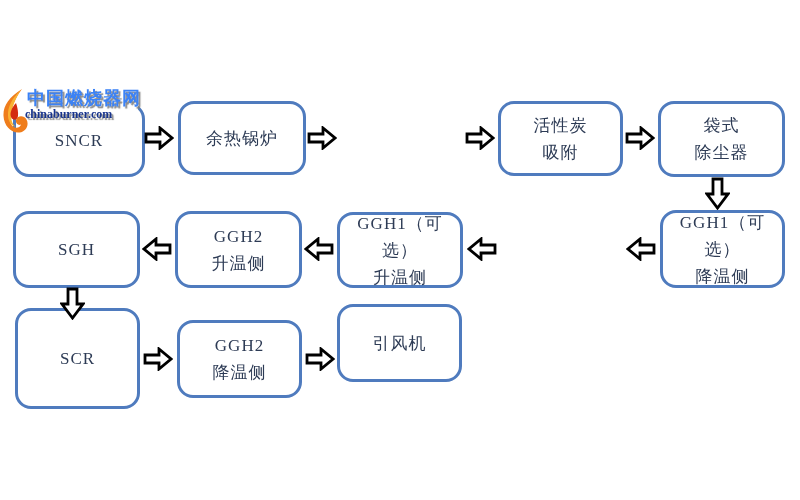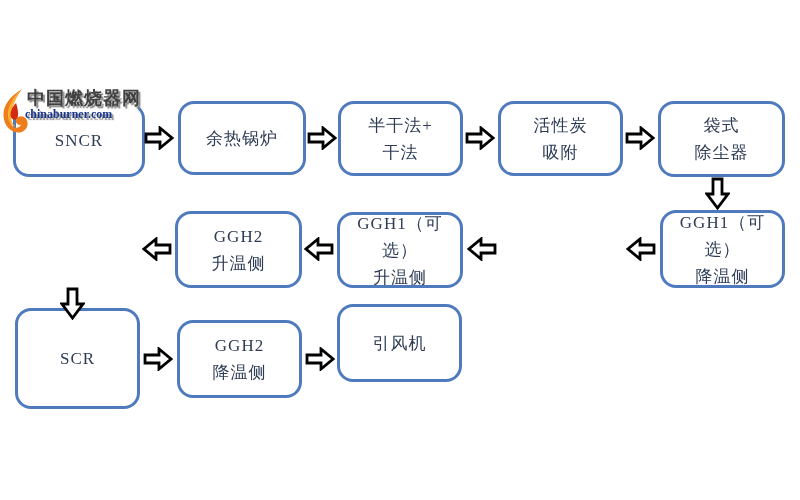--- a/index.html
+++ b/index.html
@@ -50,21 +50,21 @@
     position:absolute;
     left:2px;top:4px;
     width:27px;height:46px;
   }
   .wm-cn{
     position:absolute;
     left:27px;top:2px;
     font-family:"Liberation Sans","DejaVu Sans",sans-serif;
     font-size:18px;
     font-weight:bold;
-    color:#404040;
+    color:#3b82f6;
     letter-spacing:1px;
     white-space:nowrap;
     text-shadow:2px 2px 1px rgba(125,125,125,0.9);
   }
   .wm-en{
     position:absolute;
     left:25px;top:23px;
     font-family:"Liberation Serif","DejaVu Serif",serif;
     font-size:12px;
     font-weight:bold;
@@ -78,33 +78,32 @@
 <body>
 
 <div id="stage">
 
   <div class="node" style="left:13px;top:103px;width:132px;height:74px">
     <span>SNCR</span>
   </div>
   <div class="node" style="left:178px;top:101px;width:128px;height:74px">
     <span>余热锅炉</span>
   </div>
-  <div class="node" style="left:338px;top:101px;width:125px;height:75px">
-    <span>半干法+</span>
-    <span>干法</span>
-  </div>
   <div class="node" style="left:498px;top:101px;width:125px;height:75px">
     <span>活性炭</span>
     <span>吸附</span>
   </div>
   <div class="node" style="left:658px;top:101px;width:127px;height:76px">
     <span>袋式</span>
     <span>除尘器</span>
   </div>
 
+  <div class="node" style="left:13px;top:211px;width:127px;height:77px">
+    <span>SGH</span>
+  </div>
   <div class="node" style="left:175px;top:211px;width:127px;height:77px">
     <span>GGH2</span>
     <span>升温侧</span>
   </div>
   <div class="node" style="left:337px;top:212px;width:126px;height:76px">
     <span>GGH1（可选）</span>
     <span>升温侧</span>
   </div>
   <div class="node" style="left:660px;top:210px;width:125px;height:78px">
     <span>GGH1（可选）</span>

